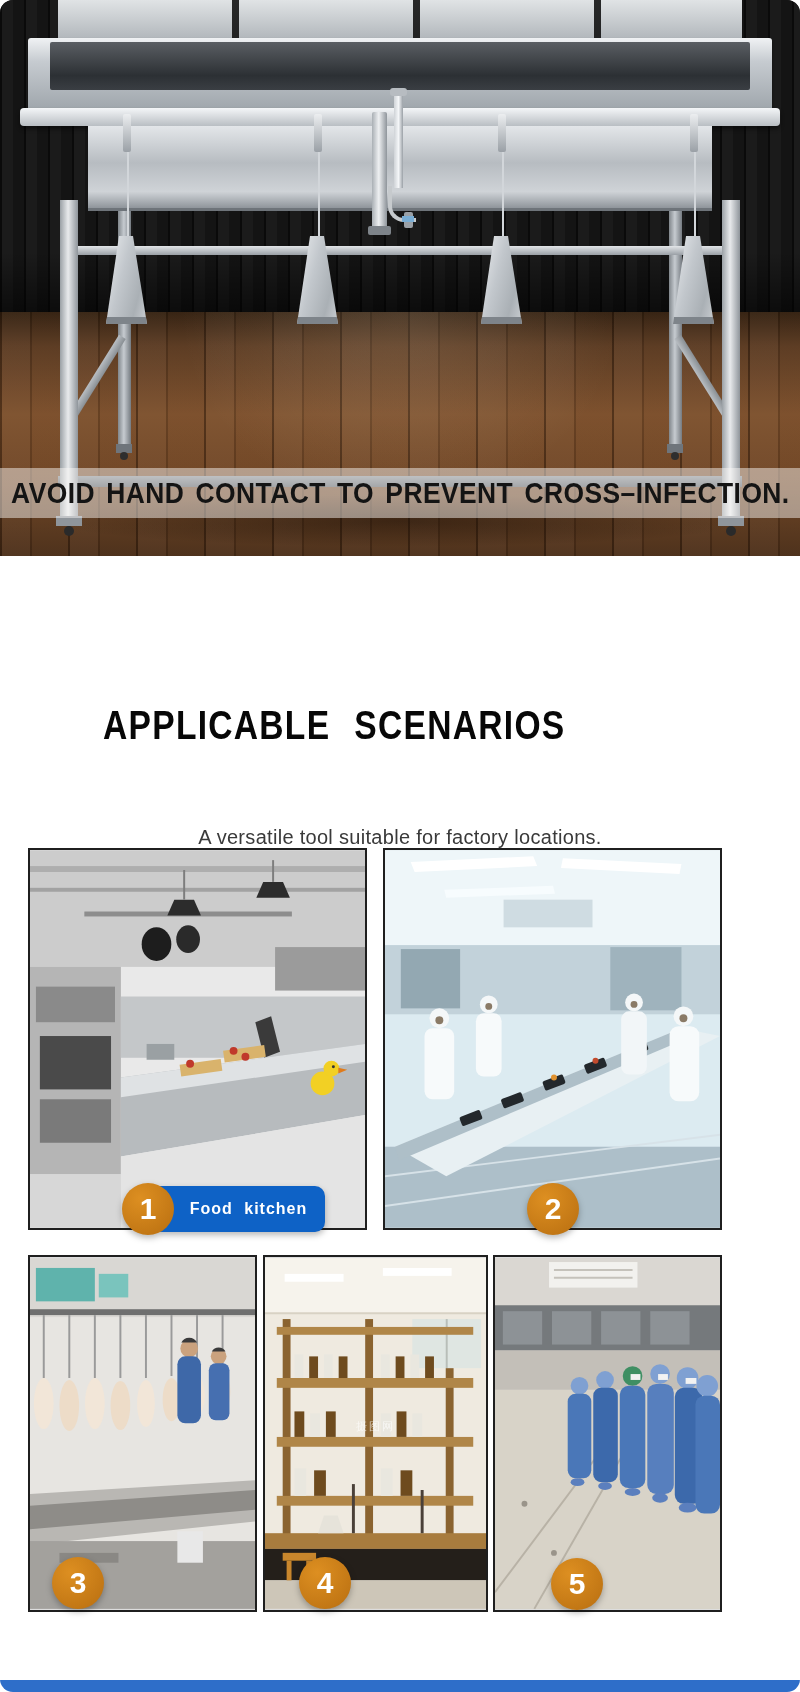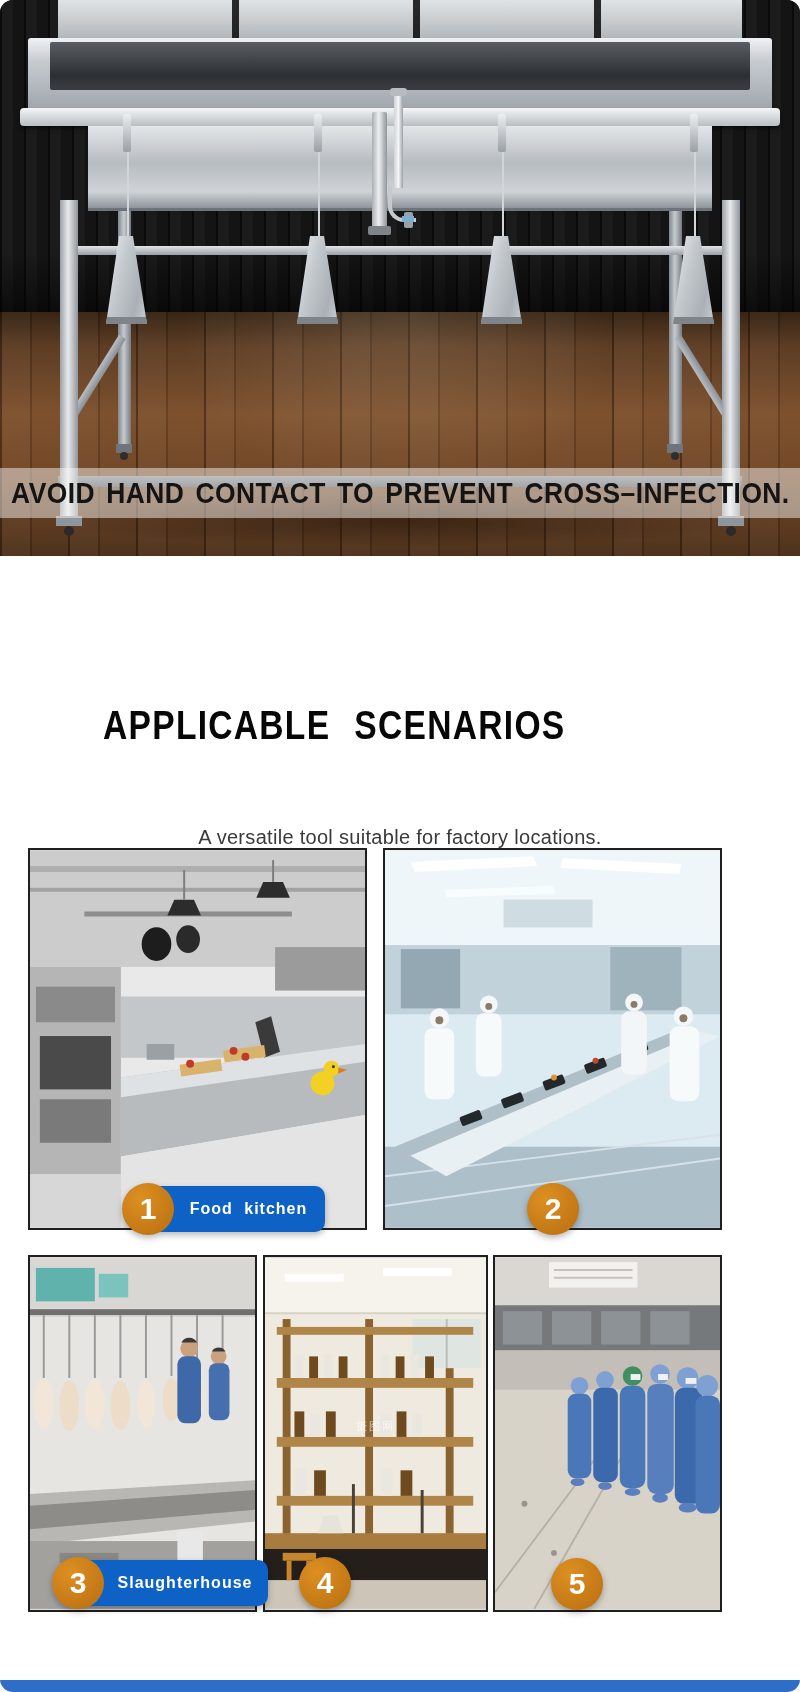--- a/index.html
+++ b/index.html
@@ -377,21 +377,20 @@
 
   <div class="badge" style="left:122px;top:1183px;">
     <div class="badge-num">1</div>
     <div class="badge-label" style="width:177px;">Food kitchen</div>
   </div>
   <div class="badge" style="left:527px;top:1183px;">
     <div class="badge-num">2</div>
   </div>
   <div class="badge" style="left:52px;top:1557px;">
     <div class="badge-num">3</div>
-    <div class="badge-label" style="width:190px;">Slaughterhouse</div>
   </div>
   <div class="badge" style="left:299px;top:1557px;">
     <div class="badge-num">4</div>
   </div>
   <div class="badge" style="left:551px;top:1558px;">
     <div class="badge-num">5</div>
   </div>
 
   <div class="footer-bar"></div>
 </div>

